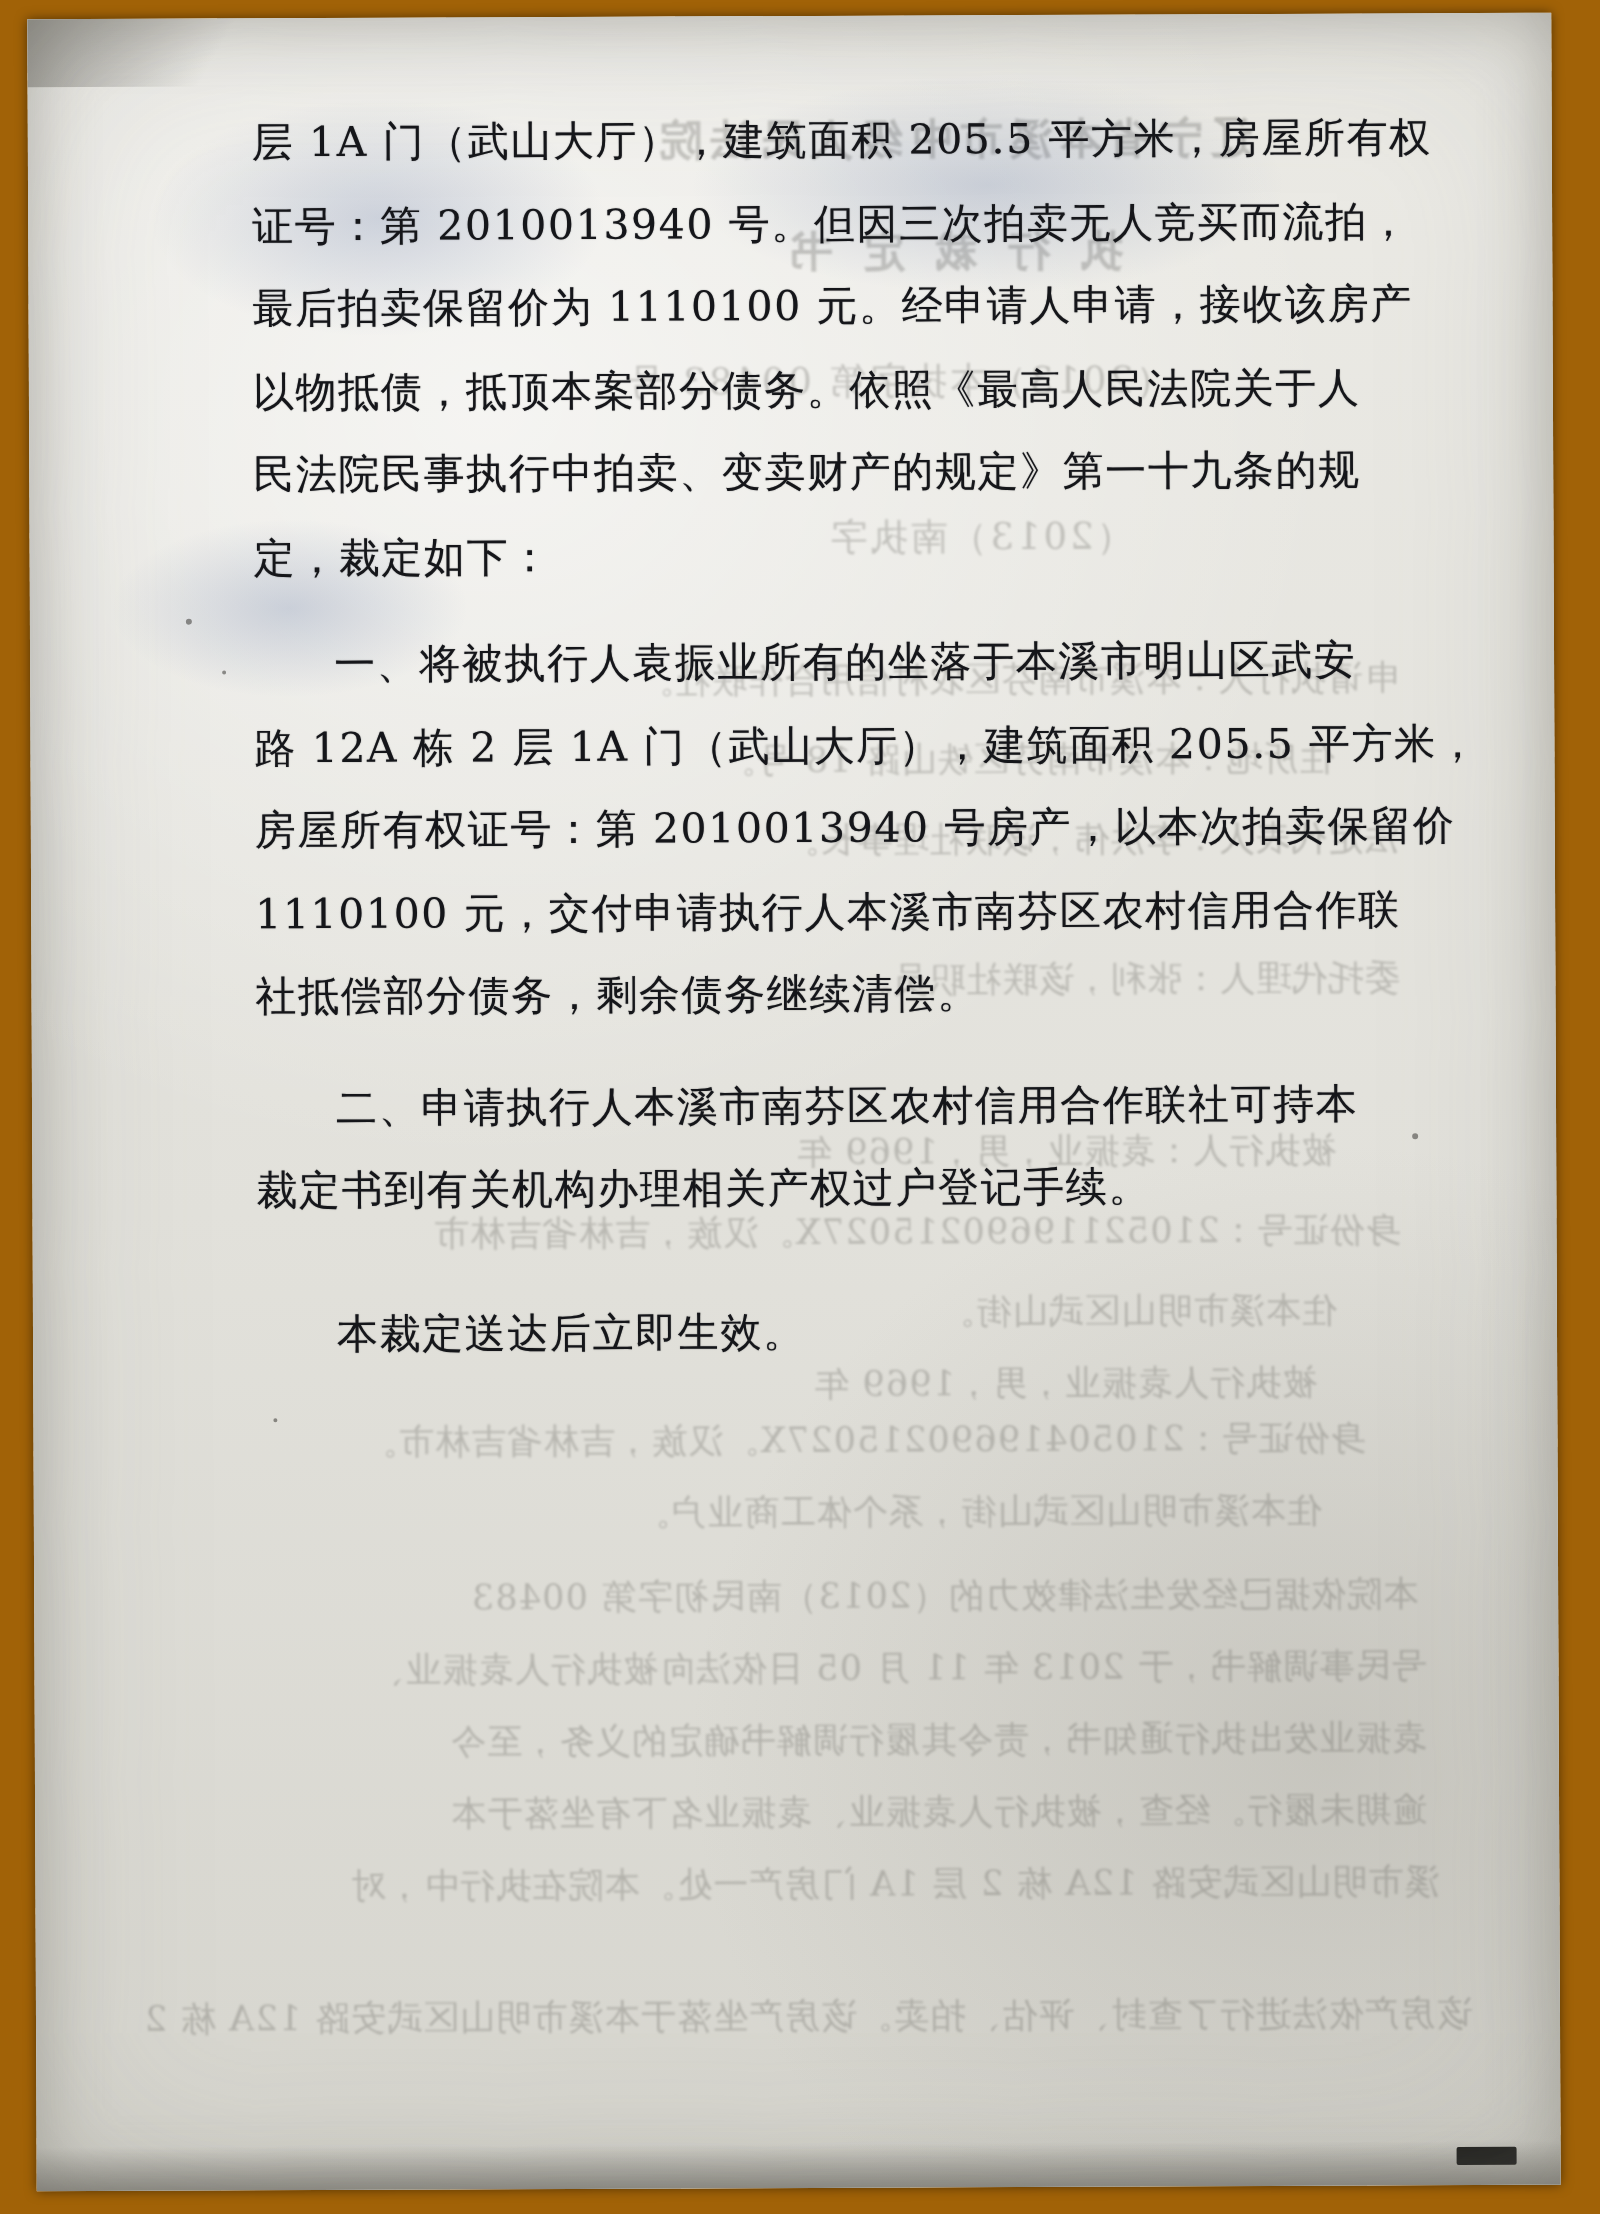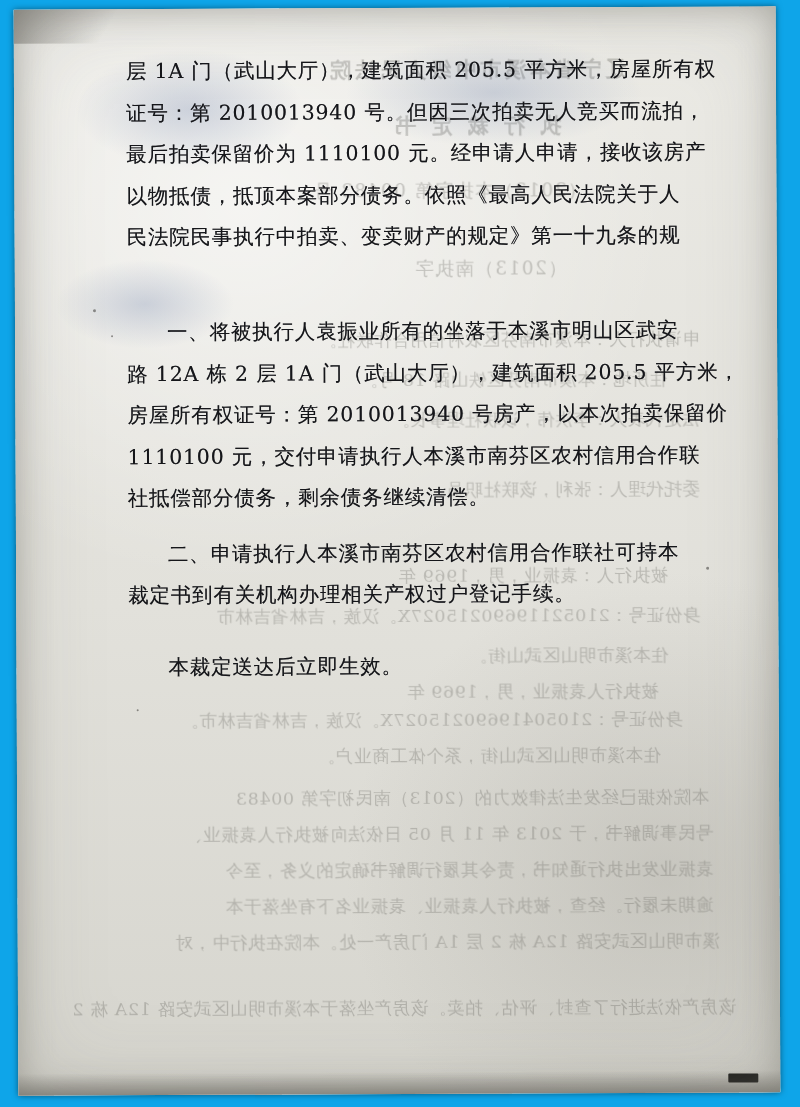--- a/index.html
+++ b/index.html
@@ -11,21 +11,21 @@
     width: 800px;
     height: 1107px;
     overflow: hidden;
     font-family: "DejaVu Serif", "Liberation Serif", serif;
   }
 
   #page {
     position: relative;
     width: 800px;
     height: 1107px;
-    background: #0ea5e9;
+    background: #a16207;
     overflow: hidden;
   }
 
   
   #sheet {
     position: absolute;
     left: 16px;
     top: 8px;
     width: 762px;
     height: 1086px;
@@ -166,20 +166,21 @@
     <div class="blue-smudge" style="left:60px; top:40px; width:230px; height:120px;"></div>
     <div class="blue-smudge" style="left:330px; top:30px; width:300px; height:110px;"></div>
     <div class="blue-smudge" style="left:40px; top:250px; width:180px; height:90px;"></div>
 
     <div id="content">
         <div class="line" style="top: 48px; left: 112px;">层 1A 门（武山大厅），建筑面积 205.5 平方米，房屋所有权</div>
         <div class="line" style="top: 89.5px; left: 112px;">证号：第 2010013940 号。但因三次拍卖无人竞买而流拍，</div>
         <div class="line" style="top: 131px; left: 112px;">最后拍卖保留价为 1110100 元。经申请人申请，接收该房产</div>
         <div class="line" style="top: 172.5px; left: 112px;">以物抵债，抵顶本案部分债务。依照《最高人民法院关于人</div>
         <div class="line" style="top: 214px; left: 112px;">民法院民事执行中拍卖、变卖财产的规定》第一十九条的规</div>
+        <div class="line" style="top: 255.5px; left: 112px;">定，裁定如下：</div>
         <div class="line" style="top: 309px; left: 152px;">一、将被执行人袁振业所有的坐落于本溪市明山区武安</div>
         <div class="line" style="top: 350.5px; left: 112px;">路 12A 栋 2 层 1A 门（武山大厅），建筑面积 205.5 平方米，</div>
         <div class="line" style="top: 392px; left: 112px;">房屋所有权证号：第 2010013940 号房产，以本次拍卖保留价</div>
         <div class="line" style="top: 433.5px; left: 112px;">1110100 元，交付申请执行人本溪市南芬区农村信用合作联</div>
         <div class="line" style="top: 475px; left: 112px;">社抵偿部分债务，剩余债务继续清偿。</div>
         <div class="line" style="top: 530.5px; left: 152px;">二、申请执行人本溪市南芬区农村信用合作联社可持本</div>
         <div class="line" style="top: 572px; left: 112px;">裁定书到有关机构办理相关产权过户登记手续。</div>
         <div class="line" style="top: 643.5px; left: 152px;">本裁定送达后立即生效。</div>
       </div>
 

